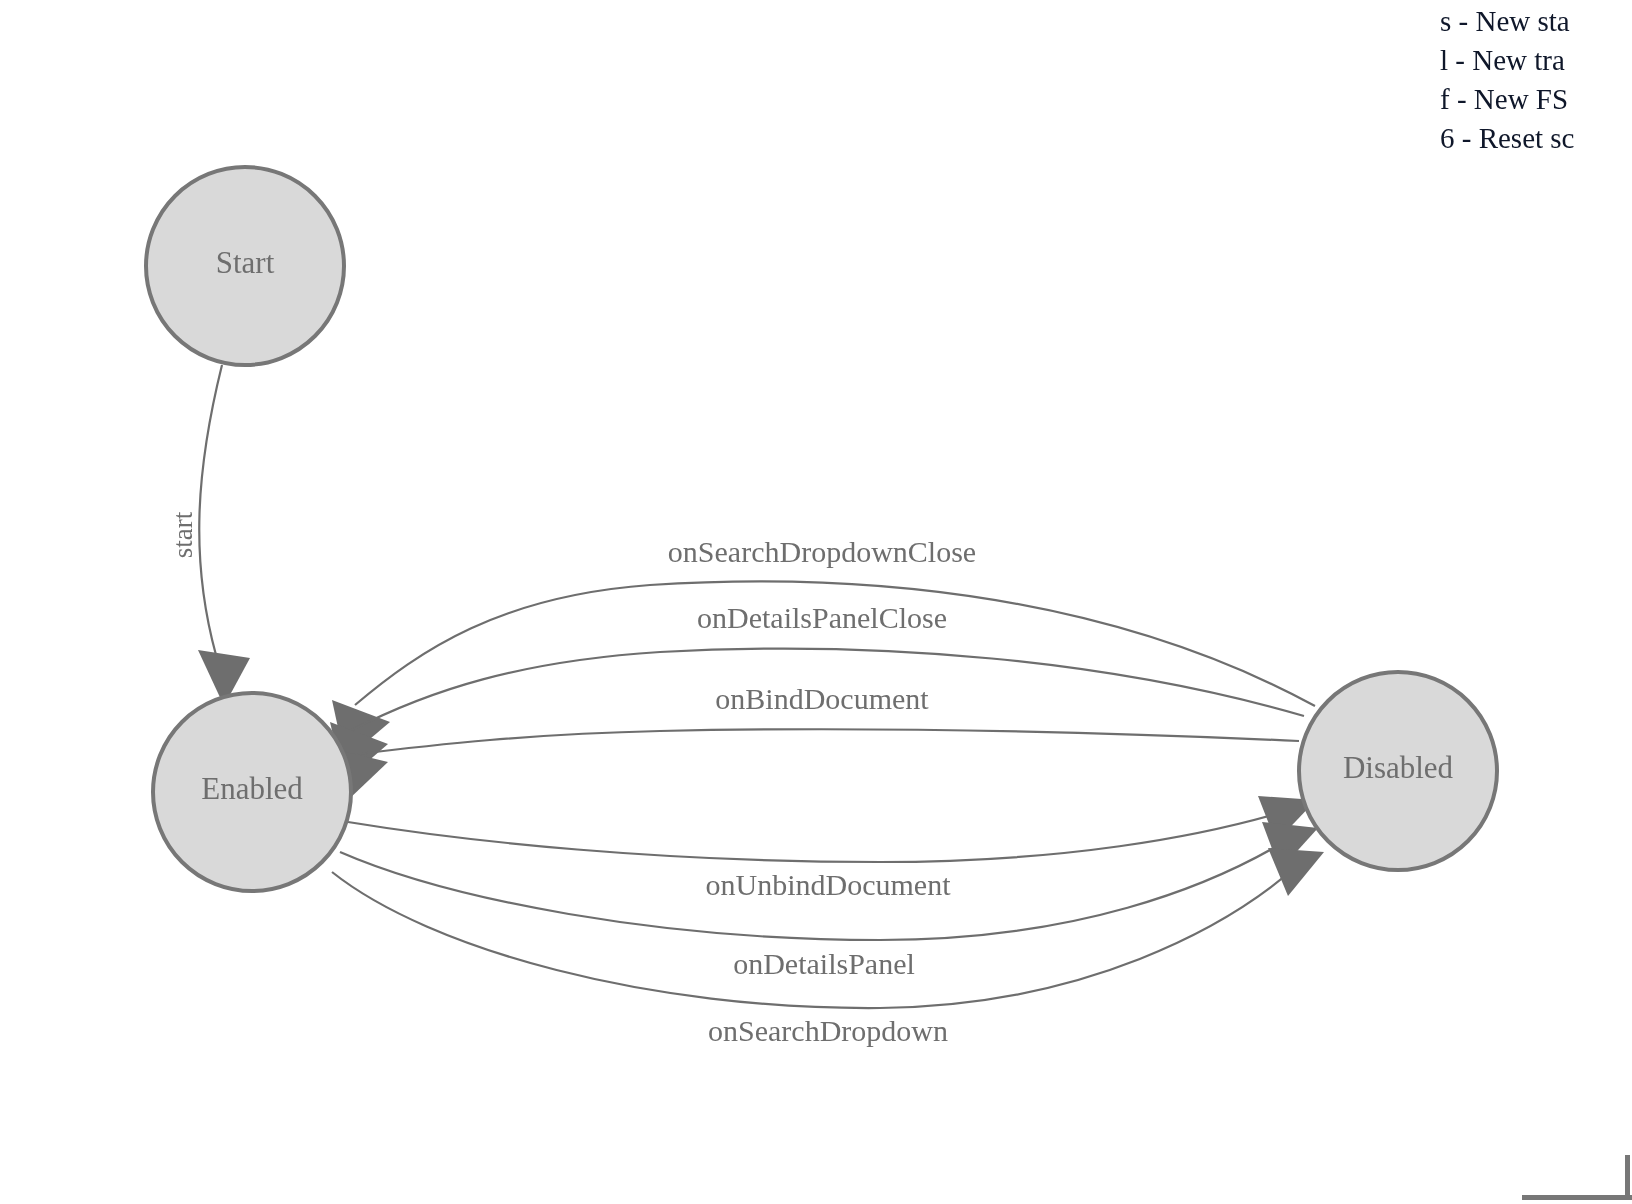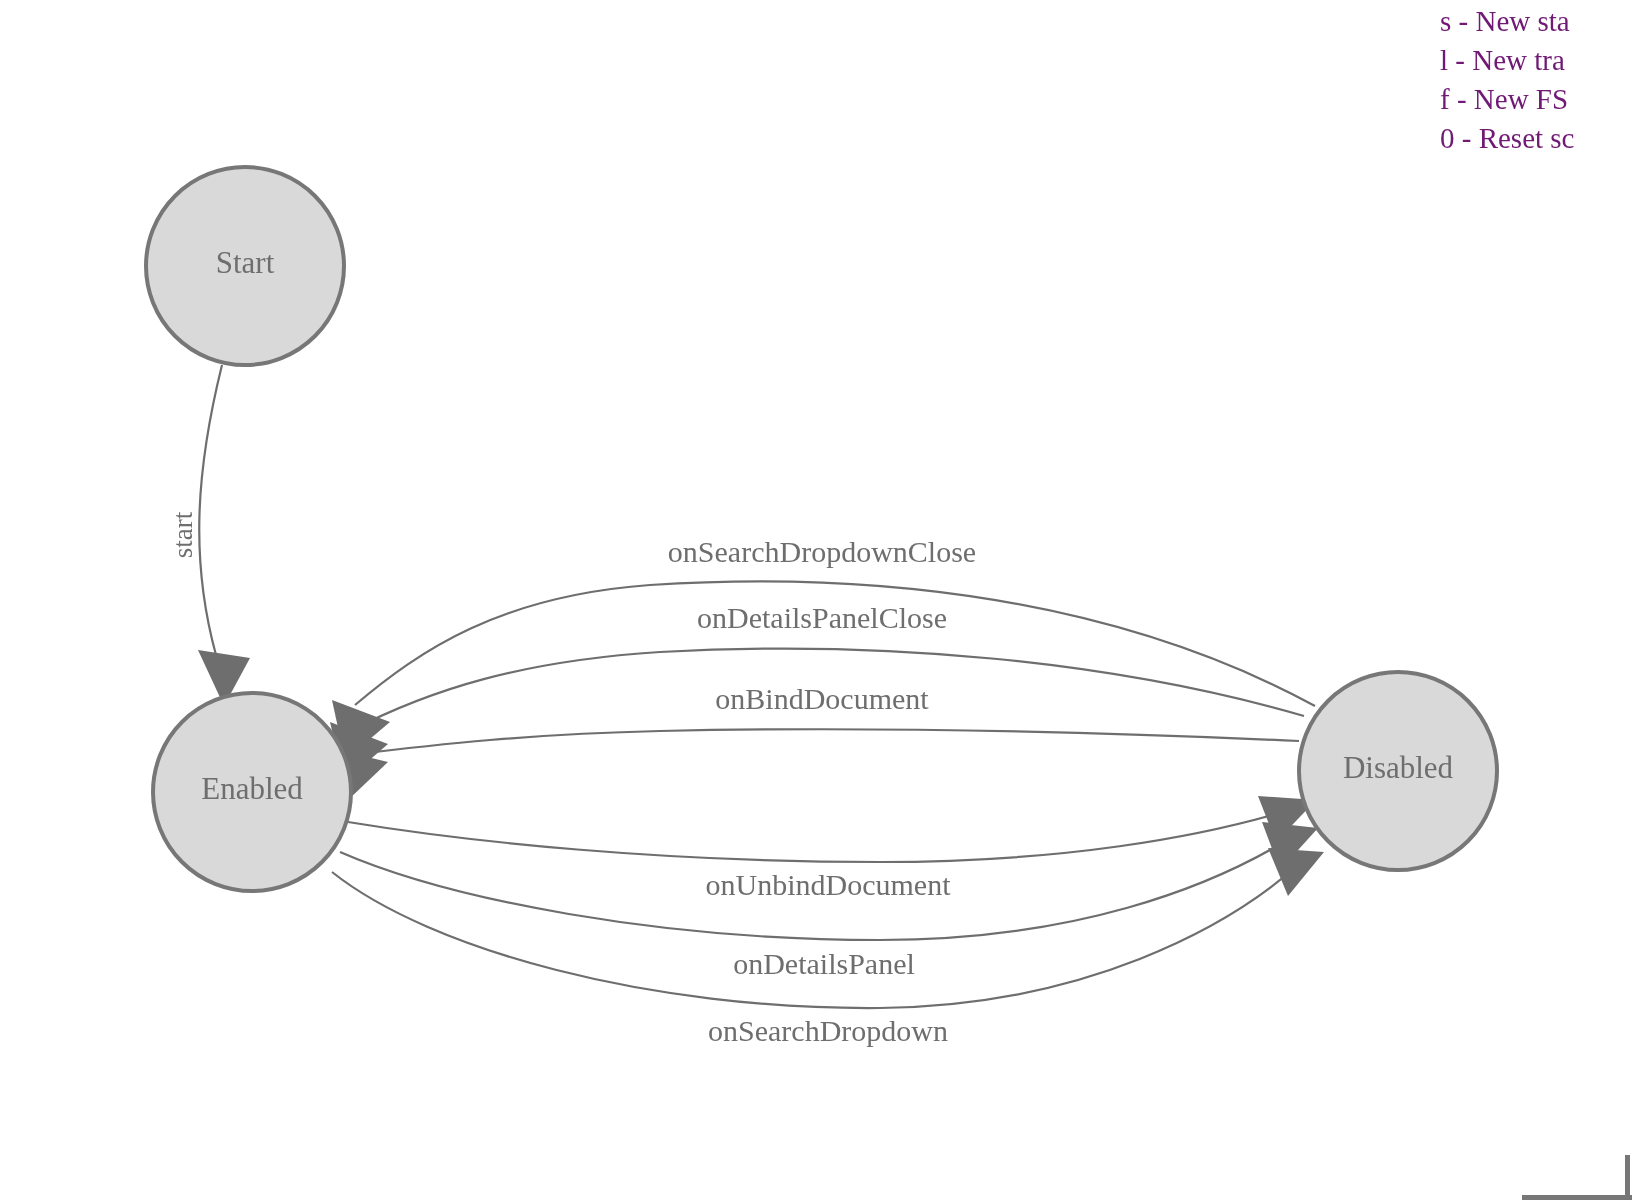--- a/index.html
+++ b/index.html
@@ -65,21 +65,21 @@
     top: 0;
     width: 200px;
     overflow: hidden;
     padding-top: 2px;
     pointer-events: none;
   }
   .help-line {
     font-family: "Liberation Serif", "DejaVu Serif", serif;
     font-size: 29px;
     line-height: 39px;
-    color: #701a75;
+    color: #0f172a;
     white-space: nowrap;
     text-indent: 8px;
   }
 
   #corner-frame {
     position: absolute;
     right: 0;
     bottom: 0;
     width: 154px;
     height: 74px;
@@ -170,19 +170,19 @@
   <text class="edge-label" x="824" y="974">onDetailsPanel</text>
 
   <text class="edge-label" x="828" y="1041">onSearchDropdown</text>
 
 </svg>
 
 <div id="help-overlay">
   <div class="help-line">s - New sta</div>
   <div class="help-line">l - New tra</div>
   <div class="help-line">f - New FS</div>
-  <div class="help-line">0 - Reset sc</div>
+  <div class="help-line">6 - Reset sc</div>
 </div>
 
 <div id="corner-frame">
   <div class="frame-bottom"></div>
   <div class="frame-right"></div>
 </div>
 
 </body></html>

